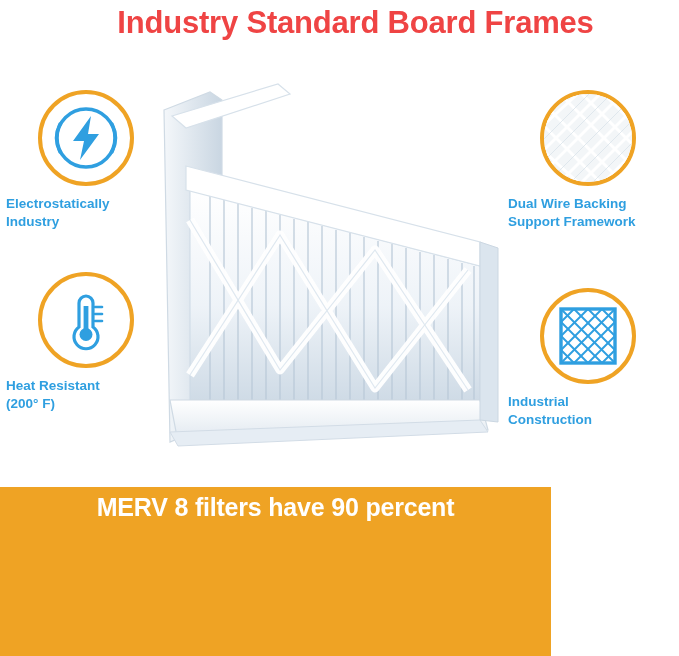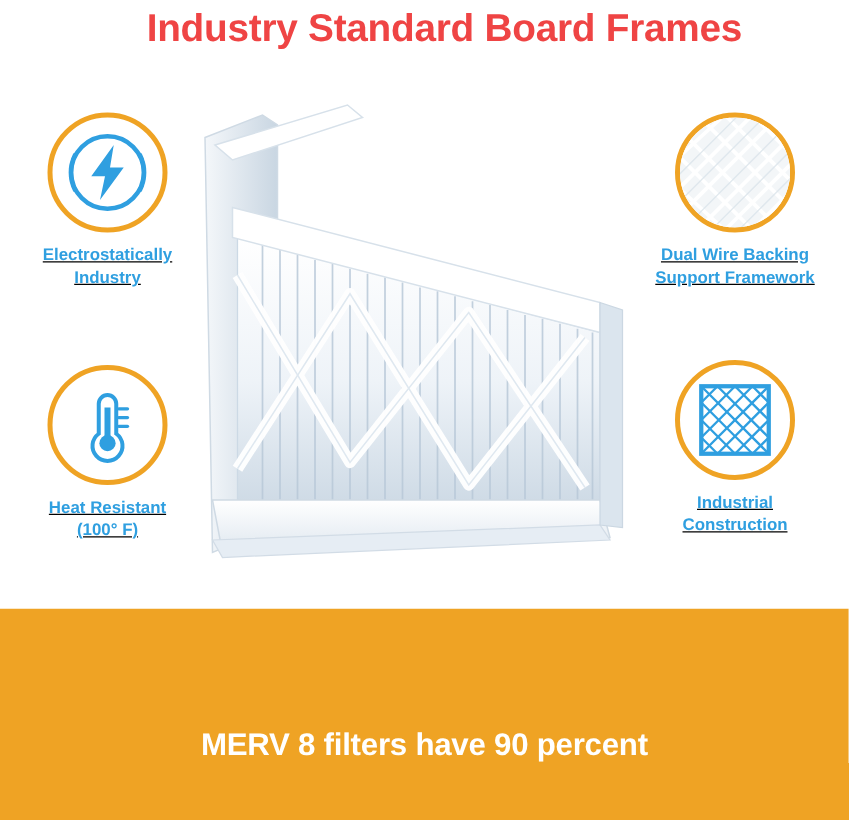--- a/index.html
+++ b/index.html
@@ -33,22 +33,20 @@
     font-weight: bold;
     color: #ef4444;
     letter-spacing: -0.2px;
     line-height: 46px;
   }
 
   
   .feature {
     position: absolute;
     width: 160px;
-    text-align: center;
-    text-decoration: underline;
   }
   .badge {
     width: 96px;
     height: 96px;
     border-radius: 50%;
     border: 4px solid #efa324;
     background: #ffffff;
     margin: 0 auto;
     position: relative;
     overflow: hidden;
@@ -57,44 +55,44 @@
   .badge svg { display: block; }
   .feature-label {
     margin-top: 9px;
     font-size: 13.5px;
     font-weight: bold;
     color: #2f9fe0;
     line-height: 18px;
   }
 
   .f-electro { left: 6px;  top: 90px; }
-  .f-heat    { left: 6px;  top: 292px; }
+  .f-heat    { left: 6px;  top: 272px; }
   .f-dual    { left: 508px; top: 90px; }
   .f-indust  { left: 508px; top: 288px; }
 
   
   .filter-art {
     position: absolute;
     left: 150px;
     top: 70px;
     width: 370px;
     height: 400px;
   }
 
   
   .banner {
     position: absolute;
     left: 0;
     top: 487px;
-    width: 679px;
+    width: 551px;
     height: 169px;
     background: #efa324;
     color: #ffffff;
     display: flex;
-    align-items: flex-end;
+    align-items: flex-start;
     justify-content: center;
     box-sizing: border-box;
     padding: 0 40px;
   }
   .banner-text {
     text-align: center;
     font-size: 25px;
     font-weight: bold;
     line-height: 40px;
     letter-spacing: -0.2px;
@@ -128,21 +126,21 @@
         <path d="M44 20 a7 7 0 0 1 7 7 v24 a12 12 0 1 1 -14 0 v-24 a7 7 0 0 1 7 -7 z" fill="none" stroke="#2f9fe0" stroke-width="3.2"></path>
         <circle cx="44" cy="58.5" r="6.5" fill="#2f9fe0"></circle>
         <rect x="41.6" y="30" width="4.8" height="26" fill="#2f9fe0"></rect>
         <line x1="53" y1="31" x2="60" y2="31" stroke="#2f9fe0" stroke-width="2.6" stroke-linecap="round"></line>
         <line x1="53" y1="38" x2="60" y2="38" stroke="#2f9fe0" stroke-width="2.6" stroke-linecap="round"></line>
         <line x1="53" y1="45" x2="60" y2="45" stroke="#2f9fe0" stroke-width="2.6" stroke-linecap="round"></line>
       </svg>
     </div>
     <div class="feature-label">
       <span>Heat Resistant</span><br>
-      <span>(100° F)</span>
+      <span>(200° F)</span>
     </div>
   </div>
 
   <div class="feature f-dual">
     <div class="badge">
       <svg width="88" height="88" viewBox="0 0 88 88">
         <rect x="0" y="0" width="88" height="88" fill="#f3f6f8"></rect>
         <g stroke="#ffffff" stroke-width="3" fill="none" opacity="0.95">
           <path d="M-10 18 L18 -6 M-10 40 L40 -6 M-6 62 L62 -6 M-6 84 L84 -6 M10 94 L94 10 M32 94 L94 32 M54 94 L94 54 M76 94 L94 76"></path>
           <path d="M-10 70 L18 94 M-10 48 L40 94 M-6 26 L62 94 M-6 4 L84 94 M10 -6 L94 78 M32 -6 L94 56 M54 -6 L94 34 M76 -6 L94 12"></path>

